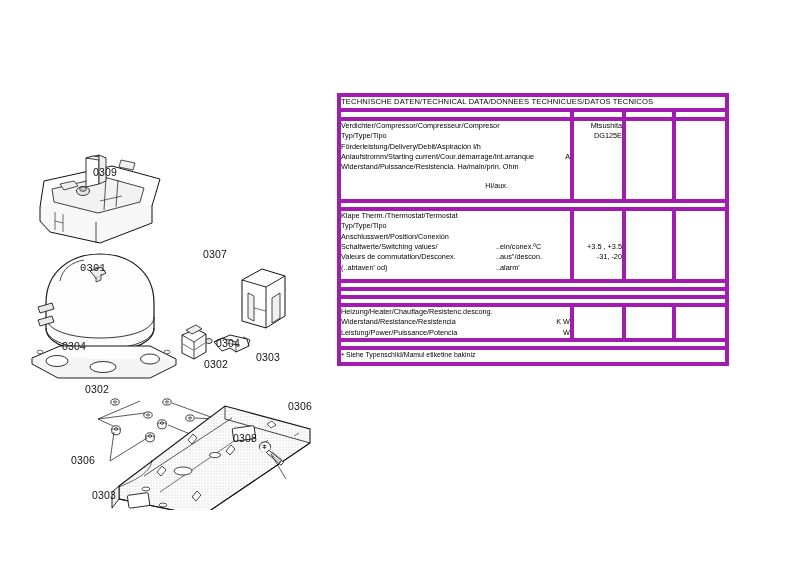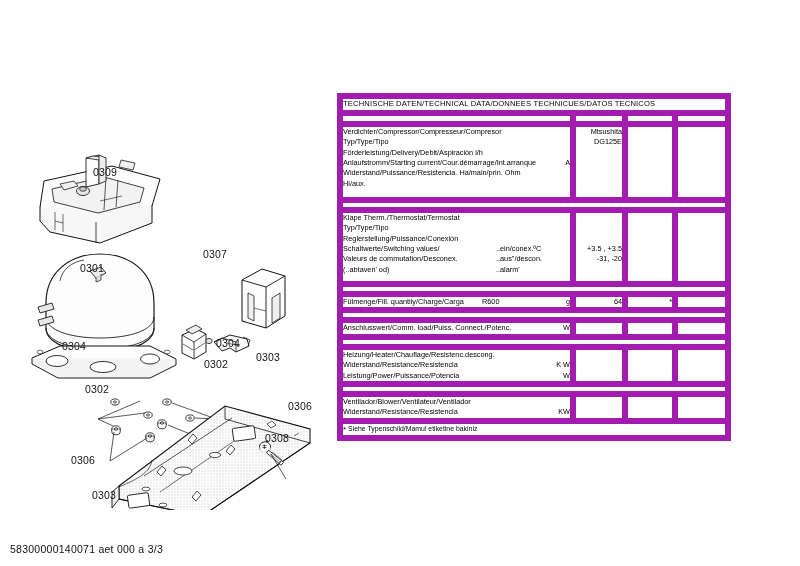--- a/index.html
+++ b/index.html
@@ -14,35 +14,35 @@
   .diagram svg{display:block;}
   .lbl{
     position:absolute;font-size:10.5px;letter-spacing:.2px;
     color:#111;white-space:nowrap;font-family:"Liberation Sans", sans-serif;
   }
 
   
   .tbl-wrap{position:absolute;left:337px;top:93px;width:390px;}
   table.tdt{border-collapse:collapse;width:390px;table-layout:fixed;
             font-size:7.3px;line-height:1.42;}
-  table.tdt td{border:6px solid #a21caf;padding:0;vertical-align:top;}
+  table.tdt td{border:4px solid #a21caf;padding:0;vertical-align:top;}
   .c-desc{width:233px;}
   .c-v1{width:52px;}
   .c-v2{width:50px;}
   .c-v3{width:53px;}
   .pad{padding:3px 4px 3px 5px;}
   .vcell{text-align:right;padding:3px 2px;}
   .hdr td{padding:3.5px 5px;font-size:7.6px;letter-spacing:.15px;}
   .thin td{height:5px;padding:0;}
   .gaprow td{border:none;height:4px;padding:0;background:#fff;}
   .subcol{display:flex;justify-content:space-between;}
   .subcol .a{flex:1 1 auto;}
   .subcol .b{width:74px;flex:0 0 74px;}
   .subcol .c{width:14px;flex:0 0 14px;text-align:right;}
-  .indent-r{text-align:left;padding-right:62px;}
+  .indent-r{text-align:right;padding-right:62px;margin-top:8px;}
   .foot-note{font-size:6.9px;padding:3px 5px 3.5px 5px;}
   .ast{font-size:8px;vertical-align:top;}
 
   
   .footer{position:absolute;left:10px;top:543px;font-size:10.5px;
           letter-spacing:.25px;color:#111;}
 </style>
 </head>
 <body>
 
@@ -200,28 +200,28 @@
       <g transform="translate(98,472)">
         <use href="#screw" x="0" y="0"></use>
       </g>
       <path d="M86,459 L104,468" fill="none" stroke="#111" stroke-width="0.7"></path>
 
       <path d="M268,360 L266,362" fill="none" stroke="#111" stroke-width="0.7"></path>
     </svg>
 
     <span class="lbl" style="left:93px;top:86px;">0309</span>
     <span class="lbl" style="left:167px;top:168px;padding-left:36px;">0307</span>
-    <span class="lbl" style="left:80px;top:182px;">0301</span>
+    <span class="lbl" style="left:80px;top:182px;font-family:Liberation Mono, monospace;">0301</span>
     <span class="lbl" style="left:62px;top:260px;">0304</span>
     <span class="lbl" style="left:216px;top:257px;">0304</span>
     <span class="lbl" style="left:204px;top:278px;">0302</span>
     <span class="lbl" style="left:85px;top:303px;">0302</span>
     <span class="lbl" style="left:256px;top:271px;">0303</span>
     <span class="lbl" style="left:288px;top:320px;">0306</span>
-    <span class="lbl" style="left:233px;top:352px;margin-left:32px;">0308</span>
+    <span class="lbl" style="left:233px;top:352px;">0308</span>
     <span class="lbl" style="left:71px;top:374px;">0306</span>
     <span class="lbl" style="left:92px;top:409px;">0303</span>
   </div>
 
   <div class="tbl-wrap">
     <table class="tdt">
       <colgroup>
         <col class="c-desc">
           <col class="c-v1">
           <col class="c-v2">
@@ -269,21 +269,21 @@
         <td class="pad">
           <div class="subcol">
             <span class="a">Klape Therm./Thermostat/Termostat</span>
             <span class="b"></span>
           </div>
           <div class="subcol">
             <span class="a">Typ/Type/Tipo</span>
             <span class="b"></span>
           </div>
           <div class="subcol">
-            <span class="a">Reglerstellung/Puissance/Conexión</span>
+            <span class="a">Anschlusswert/Position/Conexión</span>
             <span class="b"></span>
           </div>
           <div class="subcol">
             <span class="a">Schaltwerte/Switching values/</span>
             <span class="b">..ein/conex.ºC</span>
           </div>
           <div class="subcol">
             <span class="a">Valeurs de commutation/Desconex.</span>
             <span class="b">..aus"/descon.</span>
           </div>
@@ -299,56 +299,33 @@
           <div>-31,   -20</div>
         </td>
         <td class="vcell"></td>
         <td class="vcell"></td>
       </tr>
 
       <tr class="gaprow">
             <td colspan="4"></td>
           </tr>
 
+
+      <tr class="gaprow">
+            <td colspan="4"></td>
+          </tr>
+
+
+      <tr class="gaprow">
+            <td colspan="4"></td>
+          </tr>
+
       <tr>
         <td class="pad">
           <div class="subcol">
-            <span class="a">Fülmenge/Fill. quantily/Charge/Carga</span>
-            <span class="b">R600</span>
-            <span class="c">g</span>
-          </div>
-        </td>
-        <td class="vcell">64</td>
-        <td class="vcell">*</td>
-        <td class="vcell"></td>
-      </tr>
-
-      <tr class="gaprow">
-            <td colspan="4"></td>
-          </tr>
-
-      <tr>
-        <td class="pad">
-          <div class="subcol">
-            <span class="a">Anschlusswert/Comm. load/Puiss. Connect./Potenc.</span>
-            <span class="c">W</span>
-          </div>
-        </td>
-        <td class="vcell"></td>
-        <td class="vcell"></td>
-        <td class="vcell"></td>
-      </tr>
-
-      <tr class="gaprow">
-            <td colspan="4"></td>
-          </tr>
-
-      <tr>
-        <td class="pad">
-          <div class="subcol">
             <span class="a">Heizung/Heater/Chauflage/Resistenc.descong.</span>
             <span class="c"></span>
           </div>
           <div class="subcol">
             <span class="a">Widerstand/Resistance/Resistencia</span>
             <span class="c">K W</span>
           </div>
           <div class="subcol">
             <span class="a">Leistung/Power/Puissance/Potencia</span>
             <span class="c">W</span>
@@ -356,41 +333,25 @@
         </td>
         <td class="vcell"></td>
         <td class="vcell"></td>
         <td class="vcell"></td>
       </tr>
 
       <tr class="gaprow">
             <td colspan="4"></td>
           </tr>
 
-      <tr>
-        <td class="pad">
-          <div class="subcol">
-            <span class="a">Ventilador/Blower/Ventilateur/Ventilador</span>
-            <span class="c"></span>
-          </div>
-          <div class="subcol">
-            <span class="a">Widerstand/Resistance/Resistencia</span>
-            <span class="c">KW</span>
-          </div>
-        </td>
-        <td class="vcell"></td>
-        <td class="vcell"></td>
-        <td class="vcell"></td>
-      </tr>
 
       <tr>
         <td colspan="4" class="foot-note">
           <span class="ast">*</span>
           <span>Siehe Typenschild/Mamul etiketine bakiniz</span>
         </td>
       </tr>
     </tbody>
       </table>
   </div>
 
-  <div class="footer">58300000140071 aet 000 a 3/3</div>
 
 </div>
 
 </body></html>

